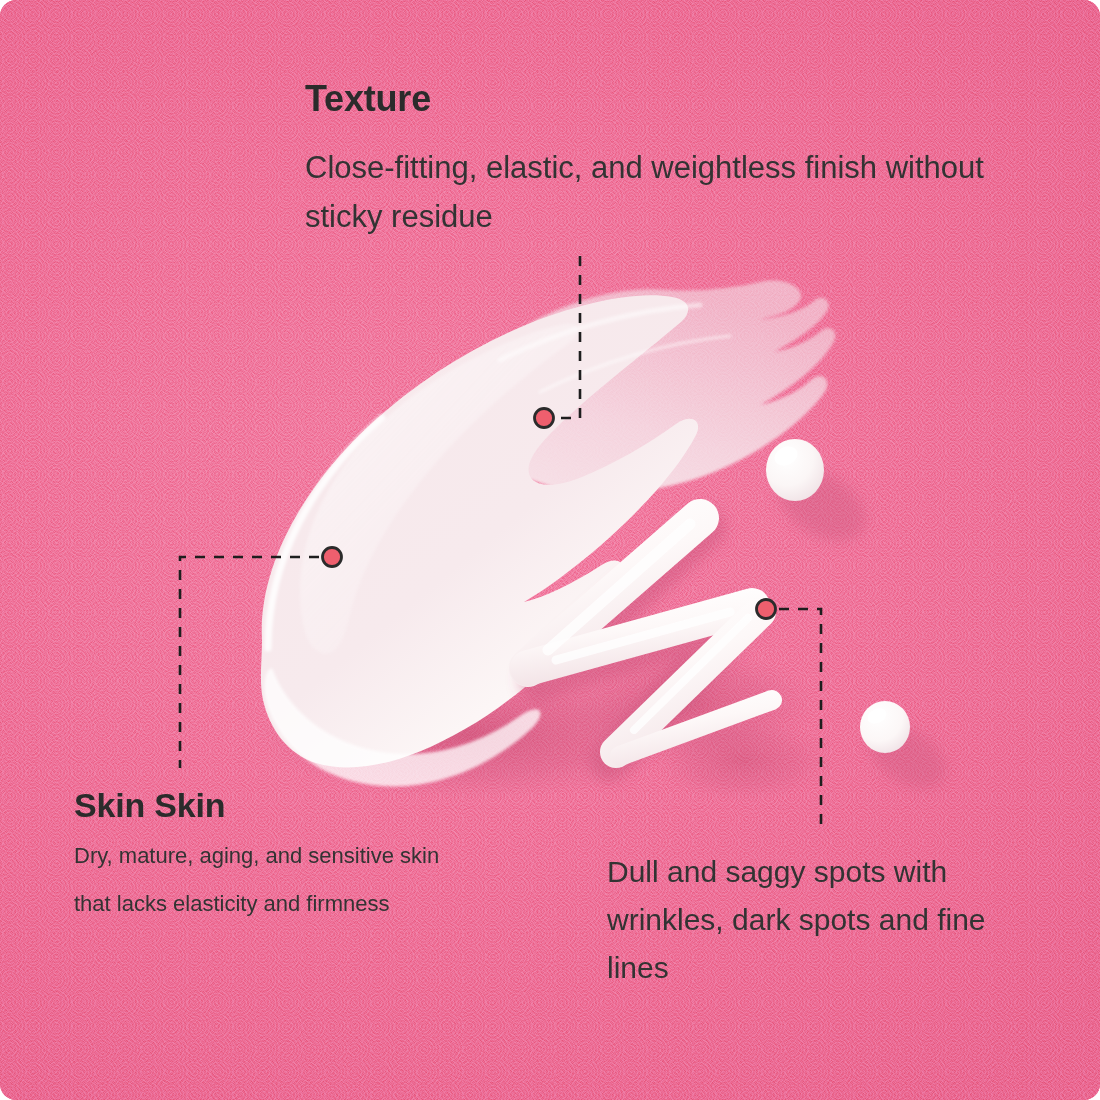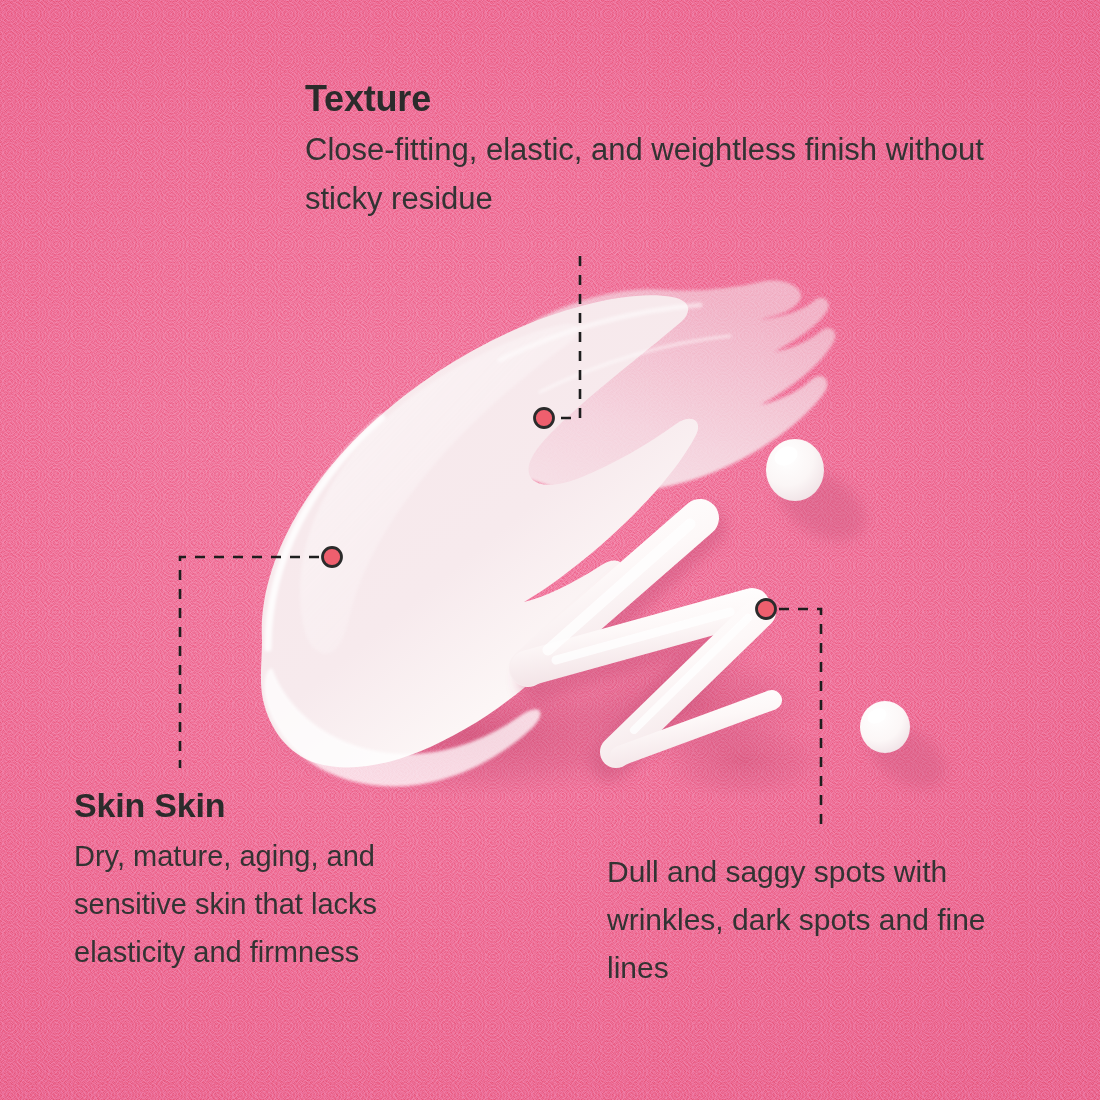--- a/index.html
+++ b/index.html
@@ -7,20 +7,21 @@
     padding: 0;
     background: #ffffff;
   }
   #stage {
     position: relative;
     width: 1100px;
     height: 1100px;
     overflow: hidden;
     font-family: "Liberation Sans", "DejaVu Sans", sans-serif;
     background-color: #ef6e96;
+    border-radius: 16px;
   }
 
   
   .bg-base {
     position: absolute;
     inset: 0;
     background:
       radial-gradient(ellipse 900px 700px at 42% 46%, #f2789e 0%, #ef6e96 48%, #e9628c 100%);
   }
   .bg-grain {
@@ -64,25 +65,25 @@
     margin: 0;
   }
   .callout .body {
     color: #333333;
     margin: 0;
     font-weight: 400;
   }
 
   #callout-texture { left: 305px; top: 76px; width: 680px; }
   #callout-texture .title { font-size: 36px; line-height: 46px; }
-  #callout-texture .body  { font-size: 31px; line-height: 49px; margin-top: 3px; }
+  #callout-texture .body  { font-size: 31px; line-height: 49px; margin-top: 21px; }
 
   #callout-skintype { left: 74px; top: 783px; width: 390px; }
   #callout-skintype .title { font-size: 34px; line-height: 44px; }
-  #callout-skintype .body  { font-size: 29px; line-height: 48px; margin-top: 5px; }
+  #callout-skintype .body  { font-size: 22px; line-height: 48px; margin-top: 5px; }
 
   #callout-skinconcern { left: 607px; top: 840px; width: 440px; }
   #callout-skinconcern .title { font-size: 34px; line-height: 44px; }
   #callout-skinconcern .body  { font-size: 30px; line-height: 48px; margin-top: 8px; }
 </style>
 </head>
 <body>
 
 <div id="stage">
 

